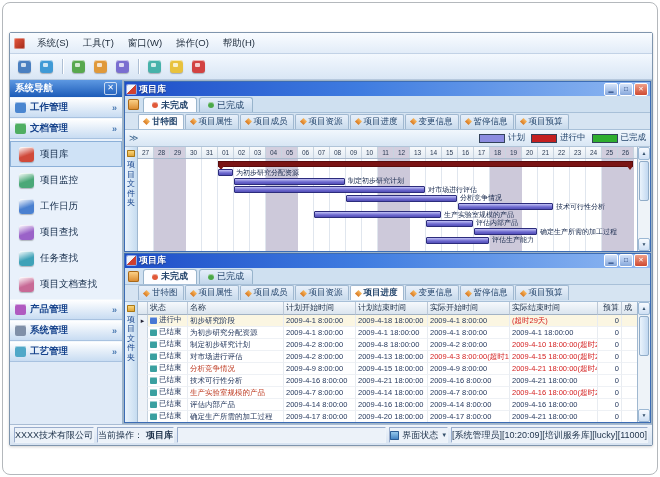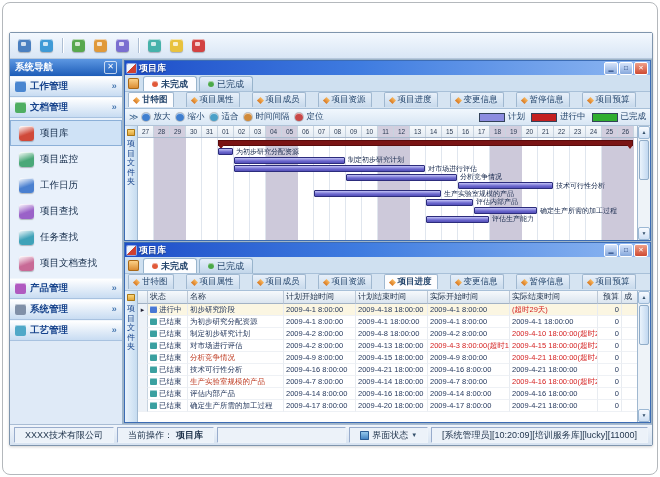--- a/index.html
+++ b/index.html
@@ -37,21 +37,21 @@
   .content{flex:1;display:flex;min-height:0;}
 
   
   .sidebar{width:112px;flex:0 0 auto;background:#dfeaf7;border-right:1px solid #9cb4cc;
            display:flex;flex-direction:column;min-height:0;}
   .sb-header{height:17px;flex:0 0 auto;background:linear-gradient(#5d98e2,#1d5cb8);color:#fff;
              font-size:9.5px;font-weight:bold;display:flex;align-items:center;padding:0 5px;}
   .sb-x{margin-left:auto;width:11px;height:11px;text-align:center;line-height:10px;font-size:8px;
         color:#fff;border:1px solid rgba(255,255,255,.7);border-radius:2px;}
   .sb-x::before{content:"\2715";}
-  .sb-groups{flex:1;min-height:0;overflow:hidden;display:flex;flex-direction:column;font-family:Liberation Mono, monospace;}
+  .sb-groups{flex:1;min-height:0;overflow:hidden;display:flex;flex-direction:column;}
   .sb-group{height:19px;flex:0 0 auto;display:flex;align-items:center;gap:4px;padding:0 5px;
             background:linear-gradient(#ffffff,#c8dcf2);border-bottom:1px solid #a8c2e0;
             border-top:1px solid #f2f7fc;color:#15428b;font-size:9.5px;font-weight:bold;}
   .sb-gicon{width:11px;height:11px;border-radius:2px;flex:0 0 auto;
             box-shadow:inset 0 1px 0 rgba(255,255,255,.5);}
   .sb-chev{margin-left:auto;color:#4878b0;font-size:9px;}
   .sb-chev::before{content:"\00bb";}
   .sb-items{background:#e9f1fb;padding:2px 0;}
   .sb-item{height:26px;display:flex;align-items:center;gap:6px;padding:0 4px 0 9px;
            font-size:9.5px;color:#122a48;}
@@ -83,21 +83,21 @@
   .staterow{height:16px;flex:0 0 auto;display:flex;align-items:flex-end;gap:2px;padding:0 3px;
             background:#cfe0f0;border-bottom:1px solid #a8c0d8;}
   .srow-ic{width:11px;height:11px;margin:0 2px 2px 0;border-radius:2px;
            background:linear-gradient(#ffd890,#d8862a);box-shadow:inset 0 0 0 1px #a86818;}
   .stab{height:14px;display:flex;align-items:center;gap:3px;padding:0 8px;font-size:9px;color:#24456c;
         border:1px solid #98b4cc;border-bottom:none;border-radius:3px 3px 0 0;
         background:linear-gradient(#e4eefa,#c2d6ea);}
   .stab.sel{background:#fcfdff;font-weight:bold;}
   .stdot{width:6px;height:6px;border-radius:3px;box-shadow:inset 0 1px 0 rgba(255,255,255,.5);}
 
-  .viewrow{height:16px;flex:0 0 auto;display:flex;align-items:flex-start;gap:12px;padding:0 3px;
+  .viewrow{height:16px;flex:0 0 auto;display:flex;align-items:center;gap:1px;padding:0 13px;
            background:#d6e4f2;border-bottom:1px solid #a8c0d8;}
   .vtab{height:14px;display:flex;align-items:center;gap:3px;padding:0 5px;font-size:8.5px;color:#24456c;
         border:1px solid #a0b8d0;border-bottom:none;border-radius:2px 2px 0 0;
         background:linear-gradient(#e8f0fa,#c8daec);white-space:nowrap;}
   .vtab.sel{background:#fdfdfe;font-weight:bold;}
   .vdot{width:5px;height:5px;background:linear-gradient(#f8b860,#d87820);transform:rotate(45deg);flex:0 0 auto;}
 
   
   .gtools{height:16px;flex:0 0 auto;display:flex;align-items:center;gap:4px;padding:0 4px;
           background:linear-gradient(#f1f7fd,#d8e6f4);border-bottom:1px solid #b0c4d8;
@@ -175,37 +175,47 @@
   .c8{width:40px;}
   .st-ic{width:7px;height:7px;border-radius:1px;flex:0 0 auto;
          box-shadow:inset 0 1px 0 rgba(255,255,255,.5);}
   .red{color:#d42020 !important;}
   .red2{color:#c04028 !important;}
 
   
   .statusbar{height:20px;flex:0 0 auto;display:flex;align-items:center;gap:3px;padding:0 4px;
              background:linear-gradient(#f0f5fb,#d7e3f1);border-top:1px solid #a8bcd4;
              font-size:9px;color:#22364e;}
-  .ss{height:14px;display:flex;align-items:center;gap:3px;padding:0 10px;background:#ecf2f9;
+  .ss{height:14px;display:flex;align-items:center;gap:3px;padding:0 0;background:#ecf2f9;
       border:1px solid;border-color:#98accc #eef4fa #eef4fa #98accc;border-radius:1px;white-space:nowrap;}
   .ss.spacer{flex:1;}
   .ss-icon{width:9px;height:9px;border-radius:1px;background:linear-gradient(#9fd0f0,#3a7cc0);
            box-shadow:inset 0 0 0 1px #2c5c94;}
   .ss-caret{font-size:6px;color:#34506c;}
   .ss-caret::before{content:"\25bc";}
   .op-val{font-weight:bold;}
 </style>
 </head>
 <body>
 
 <div class="page">
   <div class="frame"></div>
 
   <div class="app">
 
+    <div class="menubar">
+      <span class="app-ic"></span>
+      <div class="menu-items" id="menu-items">
+          <div class="menu-item">系统(S)</div>
+          <div class="menu-item">工具(T)</div>
+          <div class="menu-item">窗口(W)</div>
+          <div class="menu-item">操作(O)</div>
+          <div class="menu-item">帮助(H)</div>
+        </div>
+    </div>
 
     <div class="toolbar">
       <div class="tb-row" id="toolbar-icons">
           <div class="tb-btn">
             <span class="tb-glyph" style="background: linear-gradient(rgb(74, 127, 192), rgb(74, 127, 192)) rgb(74, 127, 192);"></span>
           </div>
           <div class="tb-btn">
             <span class="tb-glyph" style="background: linear-gradient(rgb(63, 154, 214), rgb(63, 154, 214)) rgb(63, 154, 214);"></span>
           </div>
           <div class="tb-sep"></div>
@@ -345,42 +355,20 @@
                 <span class="vdot"></span>
                 <span>暂停信息</span>
               </div>
               <div class="vtab">
                 <span class="vdot"></span>
                 <span>项目预算</span>
               </div>
             </div>
           <div class="gtools">
             <span class="g-chev"></span>
-            <div class="g-tools-row" id="g-tools">
-                <div class="g-btn">
-                  <span class="g-bic" style="background: rgb(63, 127, 208);"></span>
-                  <span>放大</span>
-                </div>
-                <div class="g-btn">
-                  <span class="g-bic" style="background: rgb(63, 127, 208);"></span>
-                  <span>缩小</span>
-                </div>
-                <div class="g-btn">
-                  <span class="g-bic" style="background: rgb(74, 160, 200);"></span>
-                  <span>适合</span>
-                </div>
-                <div class="g-btn">
-                  <span class="g-bic" style="background: rgb(208, 138, 58);"></span>
-                  <span>时间间隔</span>
-                </div>
-                <div class="g-btn">
-                  <span class="g-bic" style="background: rgb(200, 72, 72);"></span>
-                  <span>定位</span>
-                </div>
-              </div>
             <div class="g-legend" id="g-legend">
                 <div class="lg-item">
                   <span class="lg-swatch" style="background: rgb(140, 140, 224);"></span>
                   <span>计划</span>
                 </div>
                 <div class="lg-item">
                   <span class="lg-swatch" style="background: rgb(196, 32, 32);"></span>
                   <span>进行中</span>
                 </div>
                 <div class="lg-item">

